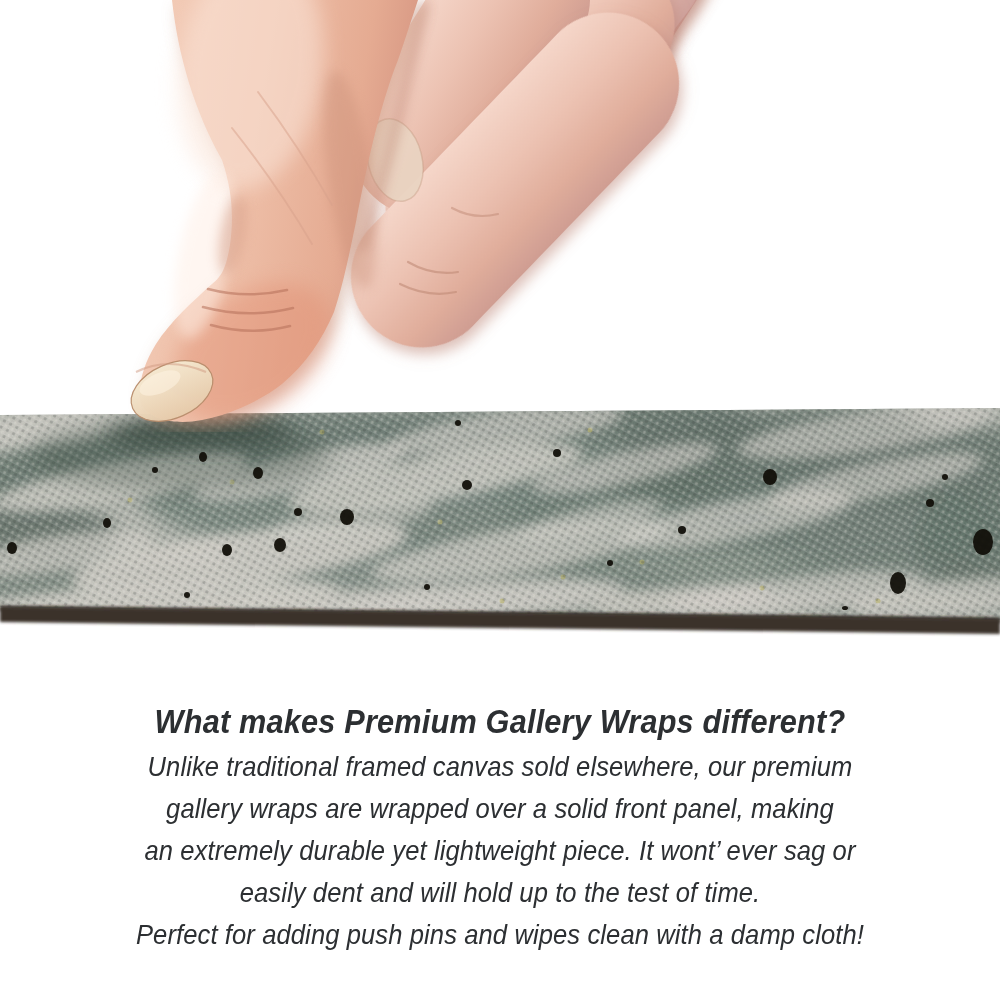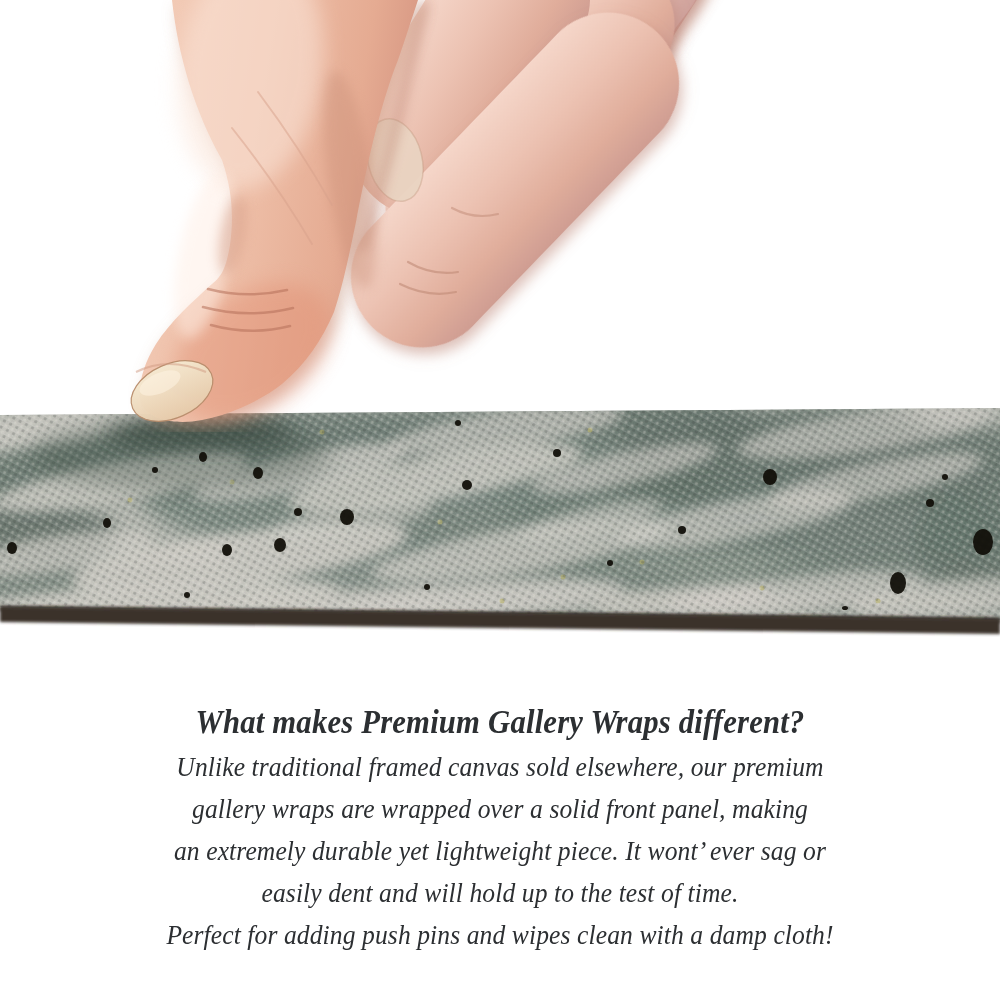--- a/index.html
+++ b/index.html
@@ -1,19 +1,19 @@
 <!DOCTYPE html>
 <html style="--background: #ffffff; --text-color: #2c2f32; --skin-base: #ecbba6; --skin-shadow: #c98e77; --skin-highlight: #f9e2d4; --nail: #eedec4; --canvas-base: #a9aca4; --canvas-green-dark: #55665d; --canvas-green: #68786f; --canvas-light: #cbc8c1; --canvas-hole: #12100a; --canvas-edge-band: #3a3129;"><head>
 <meta charset="utf-8">
 <style>
   html,body{margin:0;padding:0;}
   .stage{
     position:relative;width:1000px;height:1000px;overflow:hidden;
     background:var(--background,#fff);
-    font-family:Liberation Serif, serif;
+    font-family:Liberation Sans, sans-serif;
   }
   .photo-layer{position:absolute;left:0;display:block;}
   #strip-svg{top:395px;}
   #hand-svg{top:0;}
   .copy{
     position:absolute;left:0;right:0;top:698px;text-align:center;
     color:var(--text-color,#2c2f32);
     transform:scaleX(0.93);transform-origin:50% 0;
     font-style:italic;
   }

